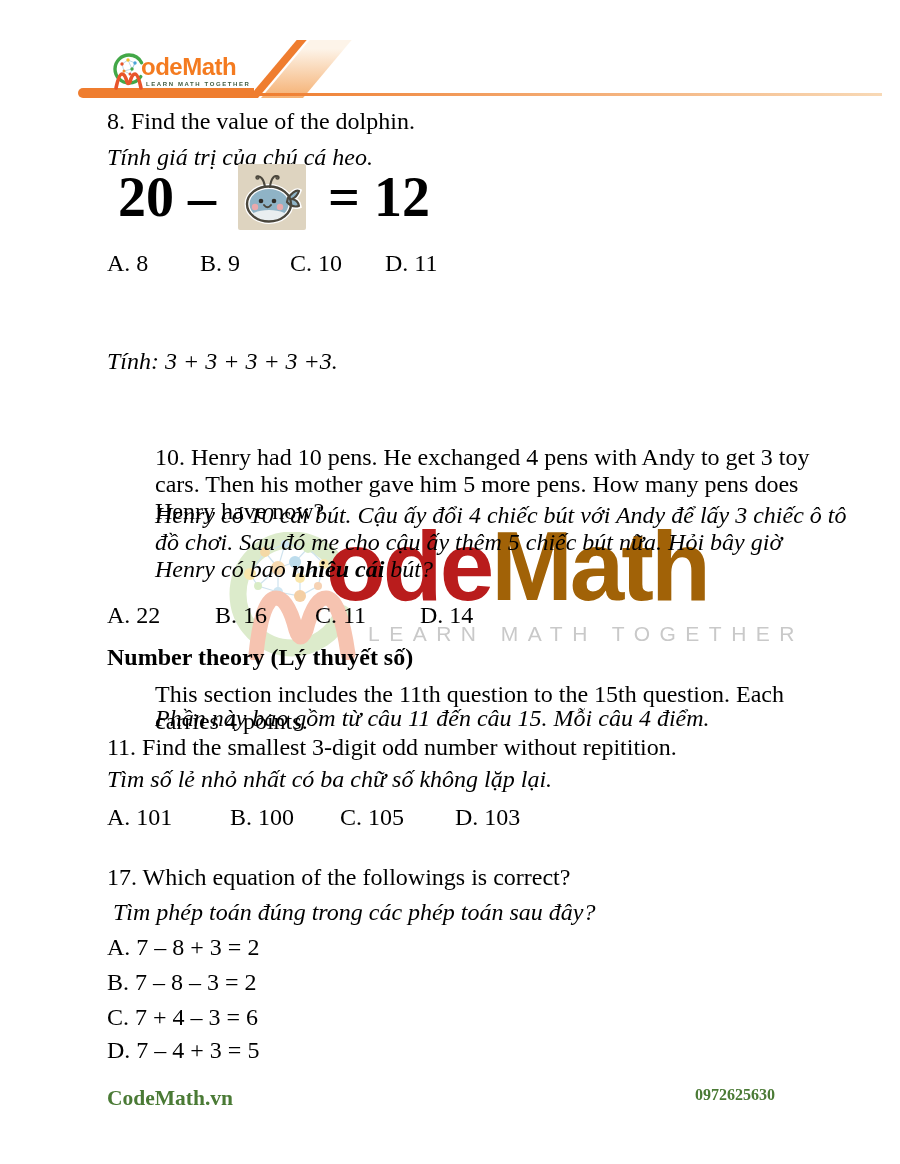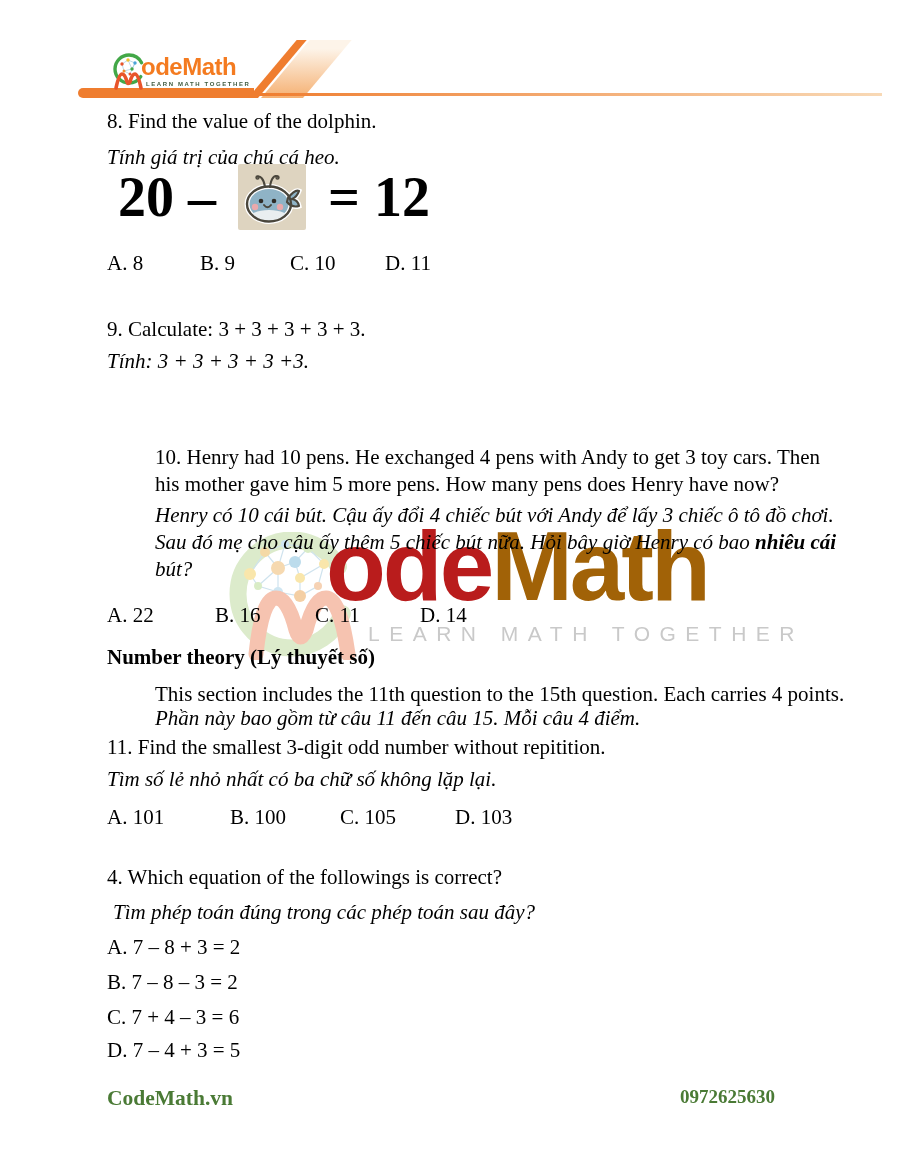--- a/index.html
+++ b/index.html
@@ -33,34 +33,34 @@
   .wm-m { position:absolute; left:22px; top:56px; }
   .wm-text { position:absolute; left:100px; top:-22px;
     font-family:"Liberation Sans", sans-serif; font-weight:bold;
     font-size:98px; letter-spacing:-3px; white-space:nowrap; }
   .wm-ode { color:#b91c1c; }
   .wm-math { color:#a16207; }
   .wm-tag { position:absolute; left:142px; top:90px;
     font-family:"Liberation Sans", sans-serif; font-weight:500;
     font-size:21px; letter-spacing:9.5px; color:#c9c9c9; white-space:nowrap; }
   
-  .t { position:absolute; left:107px; font-size:21px; line-height:27px; z-index:1; }
+  .t { position:absolute; left:107px; font-size:24px; line-height:27px; z-index:1; }
   .it { font-style:italic; }
   .bold { font-weight:bold; }
   .wide { width:692px;margin-left:48px; }
   .opts span { display:inline-block; }
   .opts-q8 span:nth-child(1){width:93px;}  .opts-q8 span:nth-child(2){width:90px;}  .opts-q8 span:nth-child(3){width:95px;}
   .opts-q9 span:nth-child(1){width:108px;} .opts-q9 span:nth-child(2){width:100px;} .opts-q9 span:nth-child(3){width:95px;}
   .opts-q10 span:nth-child(1){width:108px;}.opts-q10 span:nth-child(2){width:100px;margin-top:16px;}.opts-q10 span:nth-child(3){width:105px;}
   .opts-q11 span:nth-child(1){width:123px;}.opts-q11 span:nth-child(2){width:110px;}.opts-q11 span:nth-child(3){width:115px;}
   .equation { position:absolute; left:118px; top:164px; display:flex; align-items:center;
     gap:22px; font-weight:bold; font-size:56px; z-index:1; }
   .footer-left  { position:absolute; left:107px; top:1086px; font-size:21.5px;
     font-weight:bold; color:#4a7a35; z-index:1; }
-  .footer-right { position:absolute; right:125px; top:1086px; font-size:19px;
+  .footer-right { position:absolute; right:125px; top:1086px; font-size:16px;
     font-weight:bold; color:#4a7a35; z-index:1; }
 </style>
 </head>
 <body>
 
 <div class="page">
 
   <div>
     <div class="hdr-bar"></div>
     <div class="hdr-grad"></div>
@@ -144,40 +144,39 @@
       <circle cx="42" cy="43" r="3.2" fill="#e9a9ac"></circle>
       <path d="M26,41 q3.5,4.5 7,0" fill="none" stroke="#4a463c" stroke-width="2" stroke-linecap="round"></path>
     </svg>
     <span>= 12</span>
   </div>
 
   <div class="t opts opts-q8" style="top:250px;">
     <span>A. 8</span><span>B. 9</span><span>C. 10</span><span>D. 11</span>
   </div>
 
-  <div class="t" style="top:316px;">9. Calculate: 3 + 3 + 3 + 3 + 3.</div>
   <div class="t it" style="top:348px;">Tính: 3 + 3 + 3 + 3 +3.</div>
 
   <div class="t wide" style="top:444px;">10. Henry had 10 pens. He exchanged 4 pens with Andy to get 3 toy cars. Then his mother gave him 5 more pens. How many pens does Henry have now?</div>
   <div class="t wide it" style="top:502px;"><span>Henry có 10 cái bút. Cậu ấy đổi 4 chiếc bút với Andy để lấy 3 chiếc ô tô đồ chơi. Sau đó mẹ cho cậu ấy thêm 5 chiếc bút nữa. Hỏi bây giờ Henry có bao </span><span class="bold">nhiêu cái</span><span> bút?</span></div>
   <div class="t opts opts-q10" style="top:586px;">
     <span>A. 22</span><span>B. 16</span><span>C. 11</span><span>D. 14</span>
   </div>
 
   <div class="t bold" style="top:644px;">Number theory (Lý thuyết số)</div>
   <div class="t wide" style="top:681px;">This section includes the 11th question to the 15th question. Each carries 4 points.</div>
   <div class="t wide it" style="top:705px;">Phần này bao gồm từ câu 11 đến câu 15. Mỗi câu 4 điểm.</div>
 
   <div class="t" style="top:734px;">11. Find the smallest 3-digit odd number without repitition.</div>
   <div class="t it" style="top:766px;">Tìm số lẻ nhỏ nhất có ba chữ số không lặp lại.</div>
   <div class="t opts opts-q11" style="top:804px;">
     <span>A. 101</span><span>B. 100</span><span>C. 105</span><span>D. 103</span>
   </div>
 
-  <div class="t" style="top:864px;">4. Which equation of the followings is correct?</div>
+  <div class="t" style="top:864px;">17. Which equation of the followings is correct?</div>
   <div class="t it" style="top:899px; padding-left:6px;">Tìm phép toán đúng trong các phép toán sau đây?</div>
   <div class="t" style="top:934px;">A. 7 – 8 + 3 = 2</div>
   <div class="t" style="top:969px;">B. 7 – 8 – 3 = 2</div>
   <div class="t" style="top:1004px;">C. 7 + 4 – 3 = 6</div>
   <div class="t" style="top:1037px;">D. 7 – 4 + 3 = 5</div>
 
   <div class="footer-left">CodeMath.vn</div>
   <div class="footer-right">0972625630</div>
 
 </div>

